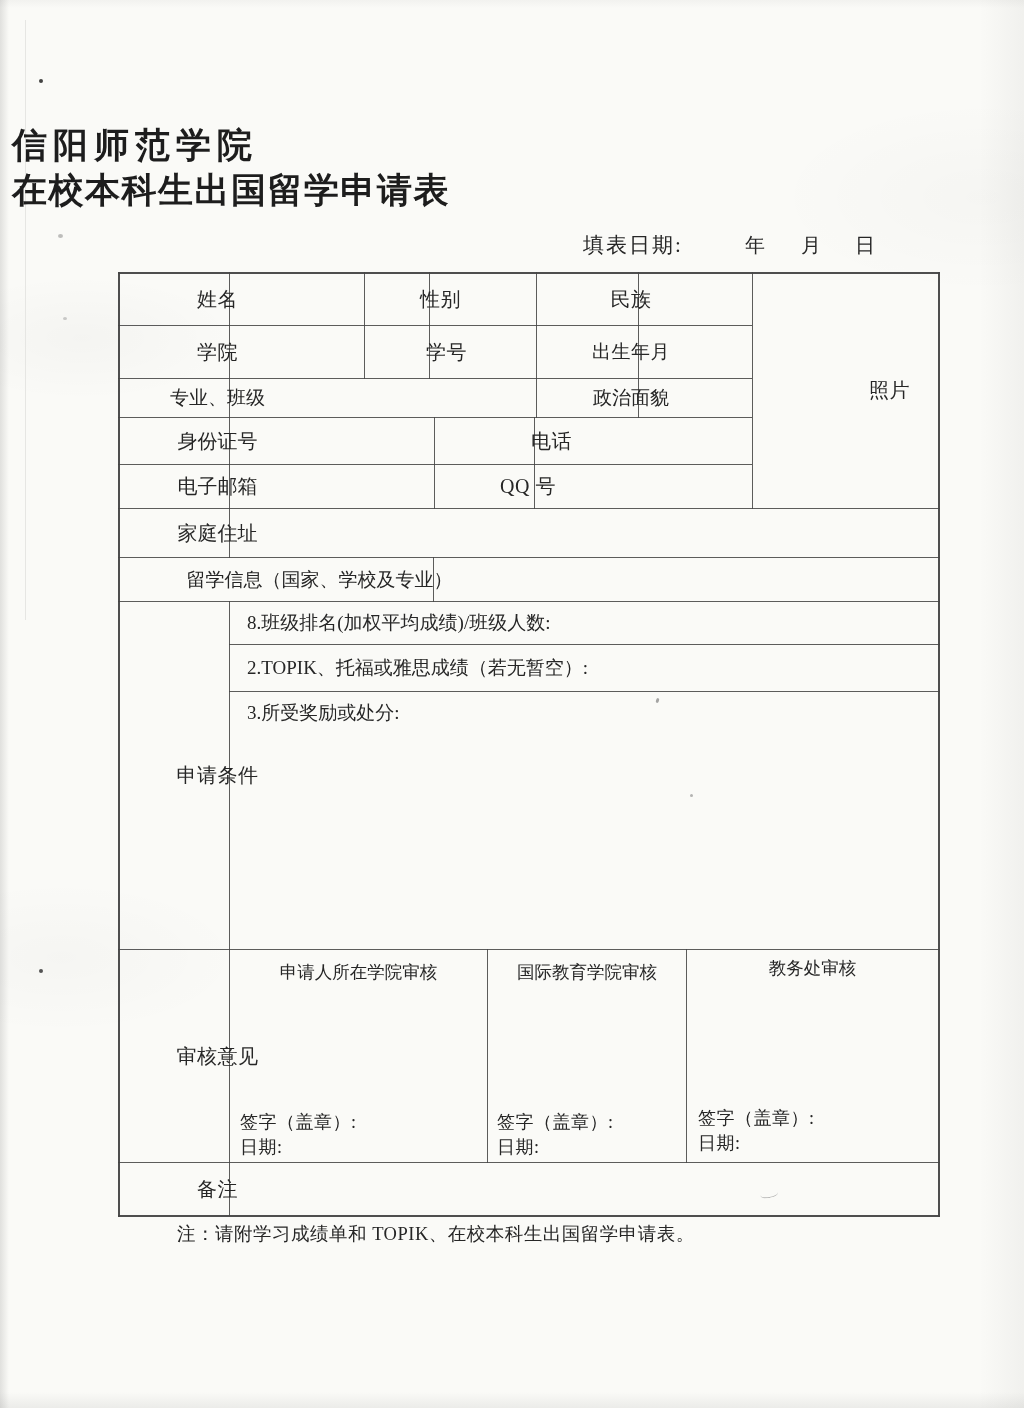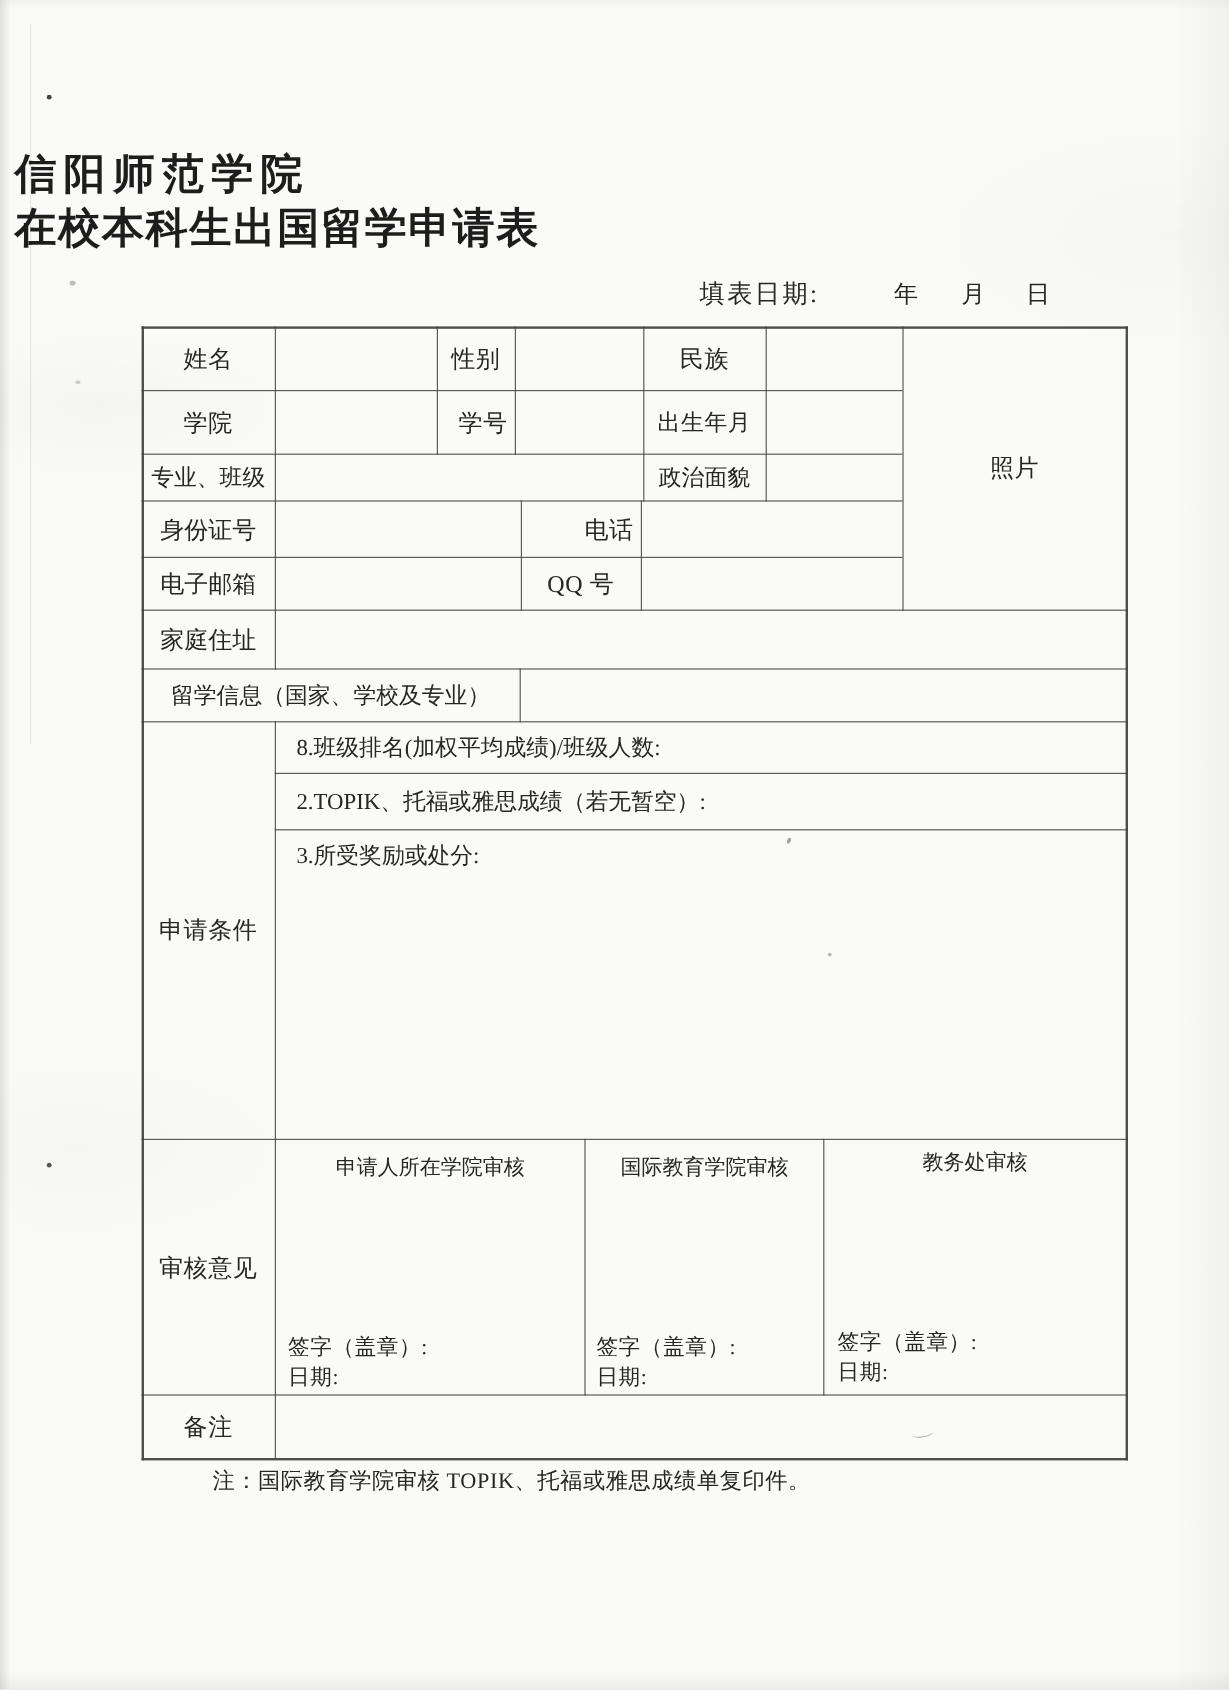--- a/index.html
+++ b/index.html
@@ -16,21 +16,21 @@
       radial-gradient(220px 90px at 8% 24%, rgba(0,0,0,.025), rgba(0,0,0,0) 70%),
       radial-gradient(260px 110px at 6% 68%, rgba(0,0,0,.02), rgba(0,0,0,0) 70%),
       radial-gradient(300px 140px at 96% 14%, rgba(0,0,0,.018), rgba(0,0,0,0) 70%),
       #fafaf7;
   }
   .abs { position:absolute; }
   .hline { position:absolute; height:1.4px; background:#454545; opacity:.88; }
   .vline { position:absolute; width:1.4px; background:#454545; opacity:.88; }
   .thick { opacity:.95; }
   .cell  { position:absolute; display:flex; align-items:center; justify-content:center;
-           text-align:center; font-size:20px; letter-spacing:.5px; }
+           text-align:center; font-size:20px; letter-spacing:.5px;margin-left:44px; }
   .lcell { position:absolute; font-size:19px; display:flex; align-items:center; }
   .title { position:absolute; left:12px; width:1000px; 
            font-weight:bold; color:#1d1d1d;
            font-family:"Liberation Sans","DejaVu Sans",sans-serif; }
   .signblock { position:absolute; font-size:18px; line-height:24.5px; letter-spacing:.5px; }
   .speck { position:absolute; border-radius:50%; }
   .rev-head { position:absolute; text-align:center; font-size:17.5px; }
 </style>
 </head>
 <body>
@@ -145,15 +145,15 @@
   <div class="abs" style="left:687px;top:950px;width:251px;height:212px;"></div>
   <div class="rev-head" style="left:687px;top:956px;width:251px;">教务处审核</div>
   <div class="signblock" style="left:698px;top:1106px;">
     <div>签字（盖章）:</div>
     <div>日期:</div>
   </div>
 
   <div class="cell" style="left:118px;top:1163px;width:111px;height:52px;">备注</div>
   <div class="abs" style="left:230px;top:1163px;width:708px;height:52px;"></div>
 
-  <div class="abs" style="left:177px;top:1221px;font-size:18.5px;letter-spacing:.5px;">注：国际教育学院审核 TOPIK、托福或雅思成绩单复印件。</div>
+  <div class="abs" style="left:177px;top:1221px;font-size:18.5px;letter-spacing:.5px;">注：请附学习成绩单和 TOPIK、在校本科生出国留学申请表。</div>
 
 </div>
 
 </body></html>

